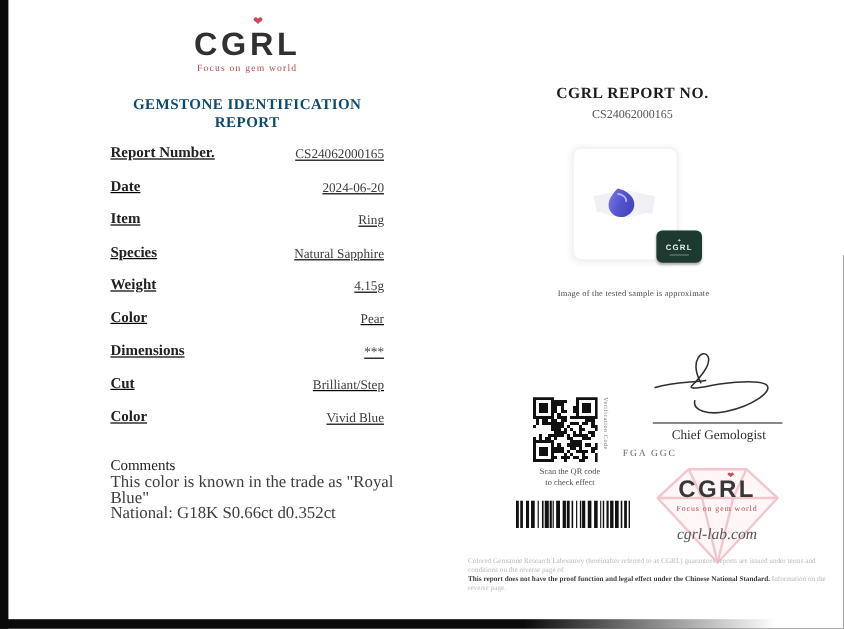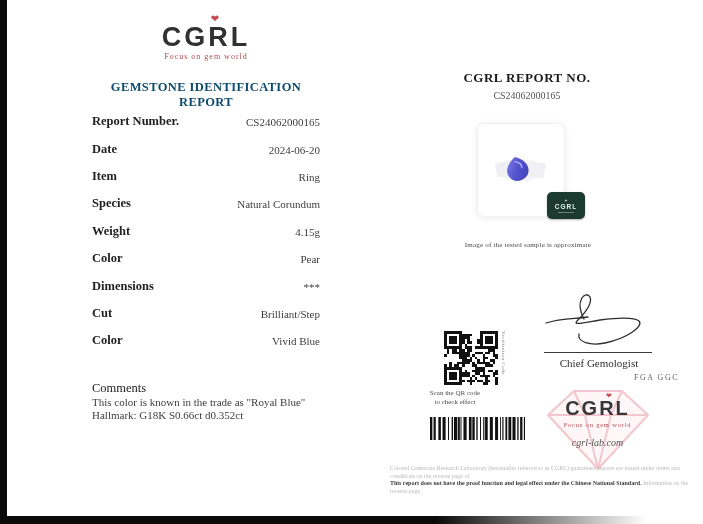--- a/index.html
+++ b/index.html
@@ -21,58 +21,58 @@
 
   
   .logo-wrap{left:85px;top:14px;width:228px;text-align:center;color:#333;}
   .logo-heart{display:block;font-size:10px;line-height:10px;color:#c84a56;position:relative;left:9px;}
   .logo-brand{font-family:"Liberation Sans",sans-serif;font-weight:bold;font-size:27px;line-height:27px;letter-spacing:3px;color:#313134;}
   .logo-tagline{display:block;font-size:8px;letter-spacing:1px;color:#b24a52;margin-top:1px;}
 
   .doc-title{left:85px;top:80px;width:228px;text-align:center;font-weight:bold;font-size:12.5px;letter-spacing:.4px;color:#0c4a6e;}
 
   .fields{left:85px;top:108px;width:228px;}
-  .frow{height:27.4px;display:flex;justify-content:space-between;align-items:center;}
+  .frow{height:27.4px;display:flex;justify-content:space-between;align-items:flex-end;text-decoration:underline;}
   .flabel{font-weight:bold;font-size:12.5px;color:#222;}
   .fvalue{font-size:11px;color:#3d3d3d;padding-top:1px;}
 
   .comments{left:85px;top:381px;width:250px;}
   .clabel{font-weight:normal;font-size:12.5px;color:#222;}
-  .cline{font-size:11px;color:#3d3d3d;line-height:13px;}
+  .cline{font-size:14px;color:#3d3d3d;line-height:13px;}
   .cline:first-of-type{margin-top:3px;}
 
   
   .rpt-head{left:420px;top:70px;width:200px;text-align:center;}
   .rpt-title{font-weight:bold;font-size:13px;letter-spacing:.5px;color:#1b1b1b;}
   .rpt-num{font-size:10px;color:#555;margin-top:4px;}
 
   .sample-card{left:470px;top:123px;width:86px;height:92px;background:#fff;border:1px solid #f1f1f3;border-radius:7px;box-shadow:0 1px 6px rgba(60,60,80,.10);}
   .badge{left:540px;top:192px;width:38px;height:27px;background:#1c3a2f;border-radius:5px;box-shadow:0 1px 2px rgba(0,0,0,.3);display:flex;flex-direction:column;align-items:center;justify-content:center;}
   .badge-star{color:#cfe3d8;font-size:4px;line-height:4px;}
   .badge-text{color:#e8f2ec;font-family:"Liberation Sans",sans-serif;font-size:6.5px;letter-spacing:1px;font-weight:bold;line-height:8px;}
   .badge-sub{width:16px;height:1px;background:rgba(255,255,255,.35);margin-top:1px;}
   .sample-caption{left:440px;top:241px;width:162px;text-align:center;font-size:7px;color:#4a4a4a;letter-spacing:.2px;}
 
   .sig-svg{left:535px;top:288px;}
   .sig-line{left:537px;top:352px;width:108px;border-top:1.3px solid #3a3a3a;}
   .sig-title{left:512px;top:357px;width:160px;text-align:center;font-size:11px;color:#2e2e2e;}
-  .sig-cred{left:512px;top:373px;width:160px;text-align:right;font-size:8px;letter-spacing:1.5px;color:#666;}
+  .sig-cred{left:512px;top:373px;width:160px;text-align:left;font-size:8px;letter-spacing:1.5px;color:#666;}
 
   .qr-box{left:437px;top:331px;width:54px;height:54px;}
   .qr-side{left:494px;top:331px;height:56px;font-size:5px;color:#777;writing-mode:vertical-rl;letter-spacing:.5px;}
-  .qr-caption{left:412px;top:389px;width:72px;text-align:center;font-size:7px;line-height:9px;color:#4a4a4a;}
+  .qr-caption{left:432px;top:389px;width:72px;text-align:center;font-size:7px;line-height:9px;color:#4a4a4a;}
 
   .barcode{left:423px;top:417px;width:95px;height:23px;}
 
   .flogo{left:533px;top:385px;width:115px;height:88px;text-align:center;}
   .flogo-diamond{position:absolute;left:0;top:0;width:115px;height:88px;}
   .flogo-brand{position:relative;font-family:"Liberation Sans",sans-serif;font-weight:bold;font-size:20px;letter-spacing:2px;color:#37373a;margin-top:12px;}
   .flogo-heart{position:absolute;top:7px;left:66px;font-size:7px;color:#c84a56;}
   .flogo-tagline{position:relative;font-size:6.5px;letter-spacing:.8px;color:#b24a52;margin-top:1px;}
-  .flogo-site{position:relative;font-style:italic;font-size:10px;color:#555;margin-top:9px;}
+  .flogo-site{position:relative;font-style:italic;font-size:13px;color:#555;margin-top:9px;}
 
   .fine-print{left:383px;top:465px;width:312px;font-size:6px;line-height:7.5px;font-family:"Liberation Serif",serif;}
   .fp1{color:#b9b9b9;}
   .fp2b{color:#3c3c3c;font-weight:bold;}
   .fp2t{color:#b9b9b9;}
 </style>
 </head>
 <body>
 
 <div class="paper">
@@ -93,21 +93,21 @@
     <div class="frow">
       <span class="flabel">Date</span>
       <span class="fvalue">2024-06-20</span>
     </div>
     <div class="frow">
       <span class="flabel">Item</span>
       <span class="fvalue">Ring</span>
     </div>
     <div class="frow">
       <span class="flabel">Species</span>
-      <span class="fvalue">Natural Corundum</span>
+      <span class="fvalue">Natural Sapphire</span>
     </div>
     <div class="frow">
       <span class="flabel">Weight</span>
       <span class="fvalue">4.15g</span>
     </div>
     <div class="frow">
       <span class="flabel">Color</span>
       <span class="fvalue">Pear</span>
     </div>
     <div class="frow">
@@ -120,21 +120,21 @@
     </div>
     <div class="frow">
       <span class="flabel">Color</span>
       <span class="fvalue">Vivid Blue</span>
     </div>
   </div>
 
   <div class="abs comments">
     <div class="clabel">Comments</div>
     <div class="cline">This color is known in the trade as "Royal Blue"</div>
-    <div class="cline">Hallmark: G18K S0.66ct d0.352ct</div>
+    <div class="cline">National: G18K S0.66ct d0.352ct</div>
   </div>
 
   <div class="abs rpt-head">
     <div class="rpt-title">CGRL REPORT NO.</div>
     <div class="rpt-num">CS24062000165</div>
   </div>
 
   <div class="abs sample-card">
     <svg width="84" height="90" viewBox="0 0 84 90">
       <defs>

